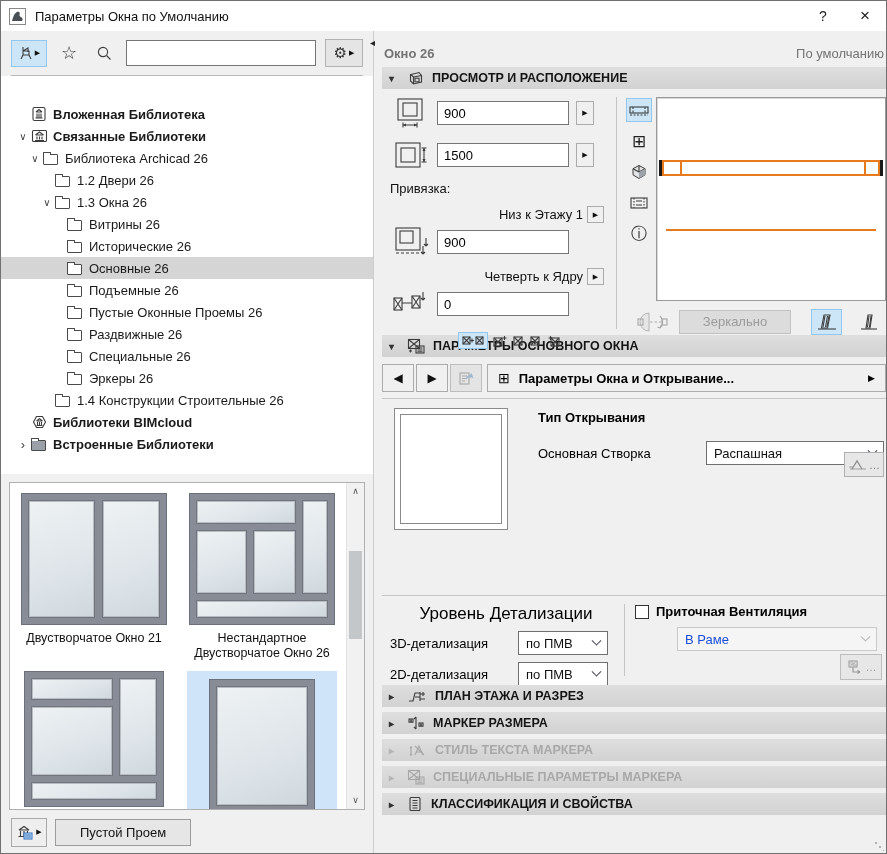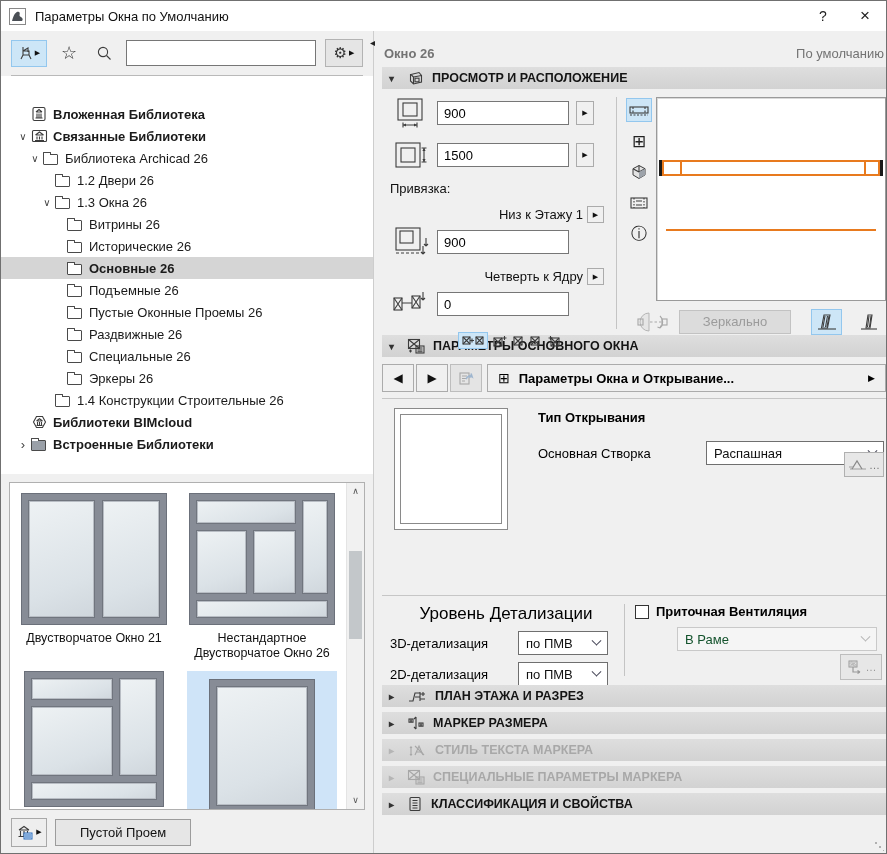--- a/index.html
+++ b/index.html
@@ -22,21 +22,21 @@
   .tool-sel { width:36px; height:27px; background:#cde6f7; border:1px solid #93c7ee; display:flex; align-items:center; justify-content:center; gap:1px; }
   .tool-plain { width:26px; height:26px; display:flex; align-items:center; justify-content:center; font-size:18px; color:#333; }
   .flyout-sm { font-size:7px; color:#111; }
   .search-input { flex:1; height:26px; border:1px solid #767676; background:#fff; padding:0 6px; font-size:13px; outline:none; }
   .gear-btn { width:38px; height:28px; background:#e5e5e5; border:1px solid #b3b3b3; display:flex; align-items:center; justify-content:center; gap:2px; font-size:15px; color:#333; }
   .hsep { border:none; border-top:1px solid #b9b9b9; margin:0 10px; }
 
   .tree { background:#fff; height:398px; padding-top:27px; overflow:hidden; }
   .tree-row { height:22px; display:flex; align-items:center; font-size:13px; color:#1a1a1a; cursor:default; }
   .tree-row.bold .tlabel { font-weight:bold; }
-  .tree-row.selected { background:#d5d5d5;font-weight:bold; }
+  .tree-row.selected { background:#d5d5d5; }
   .lvl1 { padding-left:14px; } .lvl2 { padding-left:26px; } .lvl3 { padding-left:38px; } .lvl4 { padding-left:50px; }
   .tchev { width:16px; font-size:10px; color:#444; text-align:center; flex:none; }
   .ticon { width:22px; flex:none; display:flex; align-items:center; }
   .tlabel { white-space:nowrap; }
   .folder-glyph { width:15px; height:11px; border:1px solid #4a4a4a; border-radius:1px; position:relative; margin-top:2px; background:#fff; }
   .folder-glyph::before { content:''; position:absolute; top:-3px; left:-1px; width:6px; height:2px; border:1px solid #4a4a4a; border-bottom:none; border-radius:1px 1px 0 0; background:#fff; }
   .folder-glyph.filled { background:#9aa0a8; }
 
   
   .thumbs { position:relative; background:#fff; border:1px solid #b0b0b0; margin:8px 8px 0 8px; height:328px; overflow:hidden; }
@@ -127,21 +127,21 @@
   .detail-left { width:232px; flex:none; }
   .detail-title { font-weight:normal; font-size:17px; margin-bottom:7px;text-align:center; }
   .dl-row { display:flex; align-items:center; margin-bottom:7px; font-size:13px; }
   .dl-row span.lab { width:128px; }
   .dd-small { width:90px;align-items:center; }
   .detail-div { width:1px; background:#c4c4c4; margin:0 10px 4px 2px; }
   .detail-right { flex:1; position:relative; font-size:13px; }
   .cb-row { display:flex; align-items:center; gap:7px; }
   .cb { width:14px; height:14px; border:1px solid #333; background:#fff; }
   .cb-row b { font-size:13px; }
-  .dd-vent { width:200px; margin:8px 0 0 42px; background:#f5f5f5; border-color:#c9c9c9; color:#14532d; }
+  .dd-vent { width:200px; margin:8px 0 0 42px; background:#f5f5f5; border-color:#c9c9c9; color:#1d4ed8; }
   .dd-vent .chev { border-color:#b5b5b5; }
   .vent-btn { position:absolute; right:2px; bottom:0px; width:42px; height:26px; background:#e7e7e7; border:1px solid #bdbdbd; display:flex; align-items:center; justify-content:center; gap:2px; color:#999; font-size:11px; }
 
   .footer { margin-top:auto; border-top:1px solid #c6c6c6; height:48px; flex:none; display:flex; align-items:center; justify-content:flex-end; gap:15px; padding:2px 10px 6px 0; }
   .btn { min-width:86px; height:27px; background:#e7e7e7; border:1px solid #959595; font-size:13px; color:#111; }
   .btn.ok { border:2px solid #0b6fd0; min-width:86px; }
   .grip { position:absolute; right:2px; bottom:2px; width:10px; height:10px;
           background:radial-gradient(circle at 2px 2px,#b0b0b0 1px,transparent 1.3px),
                      radial-gradient(circle at 6px 6px,#b0b0b0 1px,transparent 1.3px),
                      radial-gradient(circle at 10px 10px,#b0b0b0 1px,transparent 1.3px); }

